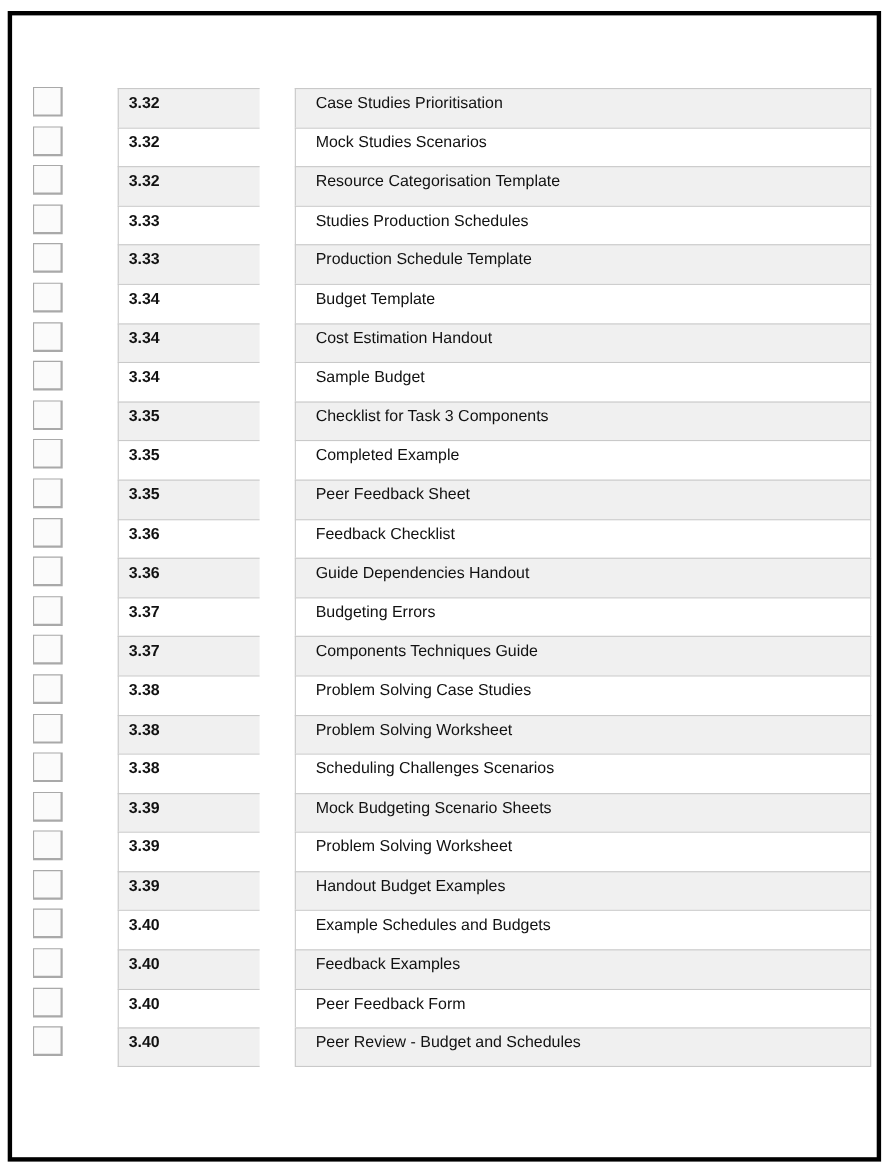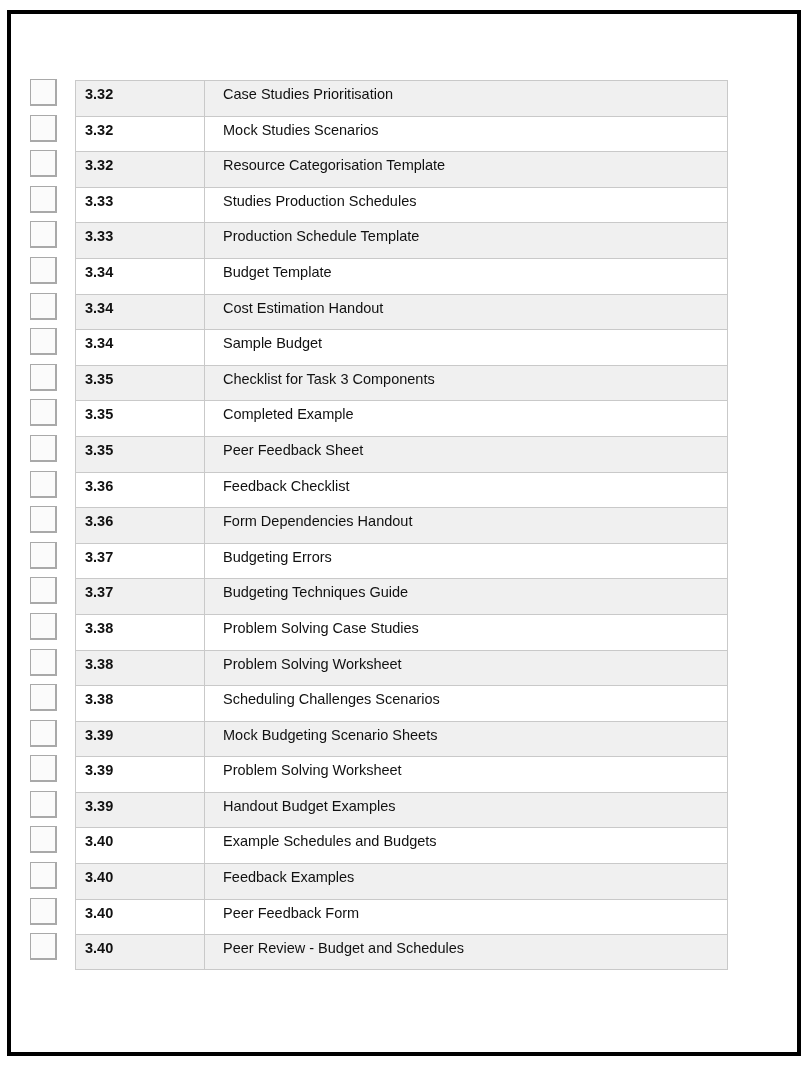--- a/index.html
+++ b/index.html
@@ -20,20 +20,21 @@
   }
   .rows {
     position: absolute;
     left: 0; top: 80px;
     width: 808px;
   }
   .row {
     display: flex;
     height: 35.6px;
     align-items: stretch;
+    gap: 32px;
   }
   .cb-cell {
     width: 75px;
     flex: none;
     position: relative;
   }
   .checkbox {
     position: absolute;
     left: 30px; top: -1px;
     width: 27px; height: 27px;
@@ -169,37 +170,37 @@
     </div>
     <div class="cell num-cell">3.36</div>
     <div class="cell title-cell">Feedback Checklist</div>
   </div>
 
   <div class="row shade">
     <div class="cb-cell">
       <span class="checkbox"></span>
     </div>
     <div class="cell num-cell">3.36</div>
-    <div class="cell title-cell">Form Dependencies Handout</div>
+    <div class="cell title-cell">Guide Dependencies Handout</div>
   </div>
 
   <div class="row">
     <div class="cb-cell">
       <span class="checkbox"></span>
     </div>
     <div class="cell num-cell">3.37</div>
     <div class="cell title-cell">Budgeting Errors</div>
   </div>
 
   <div class="row shade">
     <div class="cb-cell">
       <span class="checkbox"></span>
     </div>
     <div class="cell num-cell">3.37</div>
-    <div class="cell title-cell">Budgeting Techniques Guide</div>
+    <div class="cell title-cell">Components Techniques Guide</div>
   </div>
 
   <div class="row">
     <div class="cb-cell">
       <span class="checkbox"></span>
     </div>
     <div class="cell num-cell">3.38</div>
     <div class="cell title-cell">Problem Solving Case Studies</div>
   </div>
 

